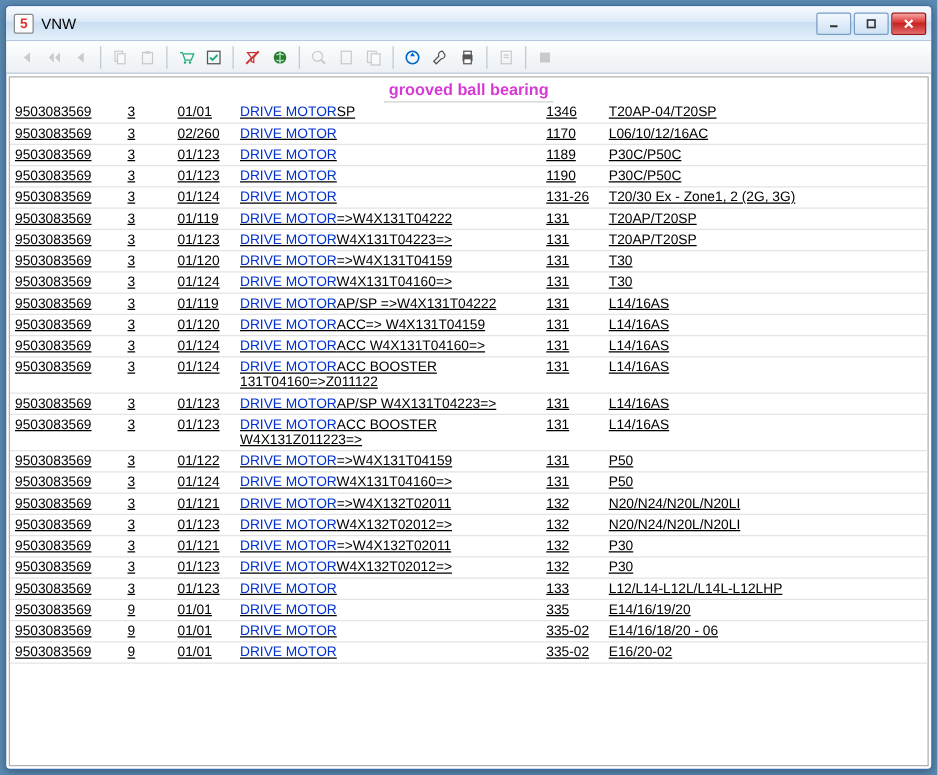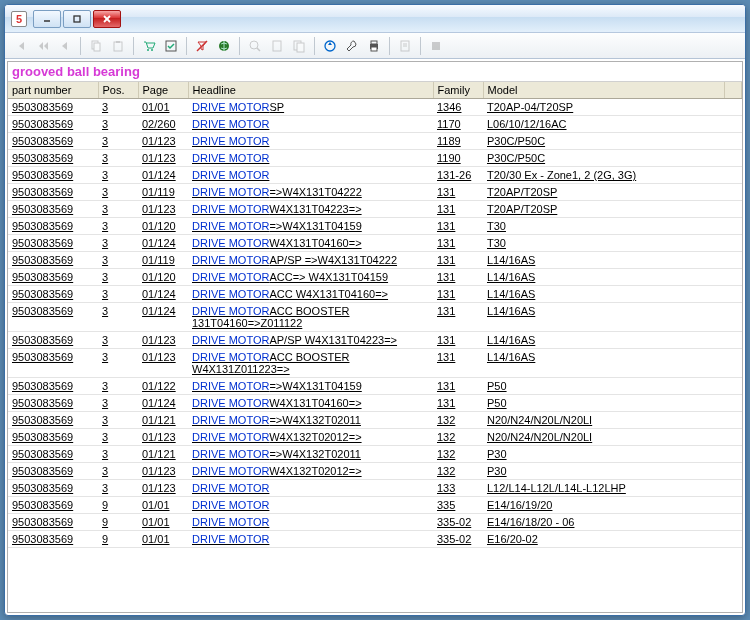--- a/index.html
+++ b/index.html
@@ -82,20 +82,21 @@
   .tb-btn svg { width: 14px; height: 14px; }
   .disabled { opacity: 0.4; cursor: default; }
   .content {
     flex: 1;
     border: 1px solid #b0b0b0;
     margin: 2px;
     display: flex;
     flex-direction: column;
     overflow: hidden;
     background: #fff;
+    align-items: center;
   }
   .heading {
     color: #d63ad6;
     font-weight: bold;
     font-size: 13px;
     padding: 2px 4px;
     border-bottom: 1px solid #d0d0d0;
   }
   table {
     border-collapse: collapse;
@@ -140,20 +141,21 @@
   .col-head { width: 245px; }
   .col-fam { width: 50px; }
   .col-model { }
 </style>
 </head>
 <body>
 
 <div class="window">
   <div class="titlebar">
     <div class="app-icon">5</div>
+    <div class="title">VNW</div>
     <div class="win-btns">
       <div class="win-btn">
           <svg viewBox="0 0 10 10">
             <line x1="2" y1="7" x2="8" y2="7" stroke="#333" stroke-width="1.5"></line>
           </svg>
         </div>
       <div class="win-btn">
           <svg viewBox="0 0 10 10">
             <rect x="2" y="2" width="6" height="6" fill="none" stroke="#333" stroke-width="1.3"></rect>
           </svg>
@@ -271,42 +273,20 @@
     <div class="tb-sep"></div>
     <div class="tb-btn disabled">
         <svg viewBox="0 0 14 14">
           <rect x="3" y="3" width="8" height="8" fill="#888"></rect>
         </svg>
       </div>
   </div>
 
   <div class="content">
     <div class="heading">grooved ball bearing</div>
-    <table>
-      <colgroup>
-        <col class="col-pn">
-          <col class="col-pos">
-          <col class="col-page">
-        <col class="col-head">
-          <col class="col-fam">
-          <col class="col-model">
-        <col style="width:17px">
-      </colgroup>
-      <thead>
-        <tr>
-          <th>part number</th>
-          <th>Pos.</th>
-          <th>Page</th>
-          <th>Headline</th>
-          <th>Family</th>
-          <th>Model</th>
-          <th></th>
-        </tr>
-      </thead>
-    </table>
     <div class="grid-wrap">
       <div class="grid-scroll">
         <table>
           <colgroup>
             <col class="col-pn">
               <col class="col-pos">
               <col class="col-page">
             <col class="col-head">
               <col class="col-fam">
               <col class="col-model">

